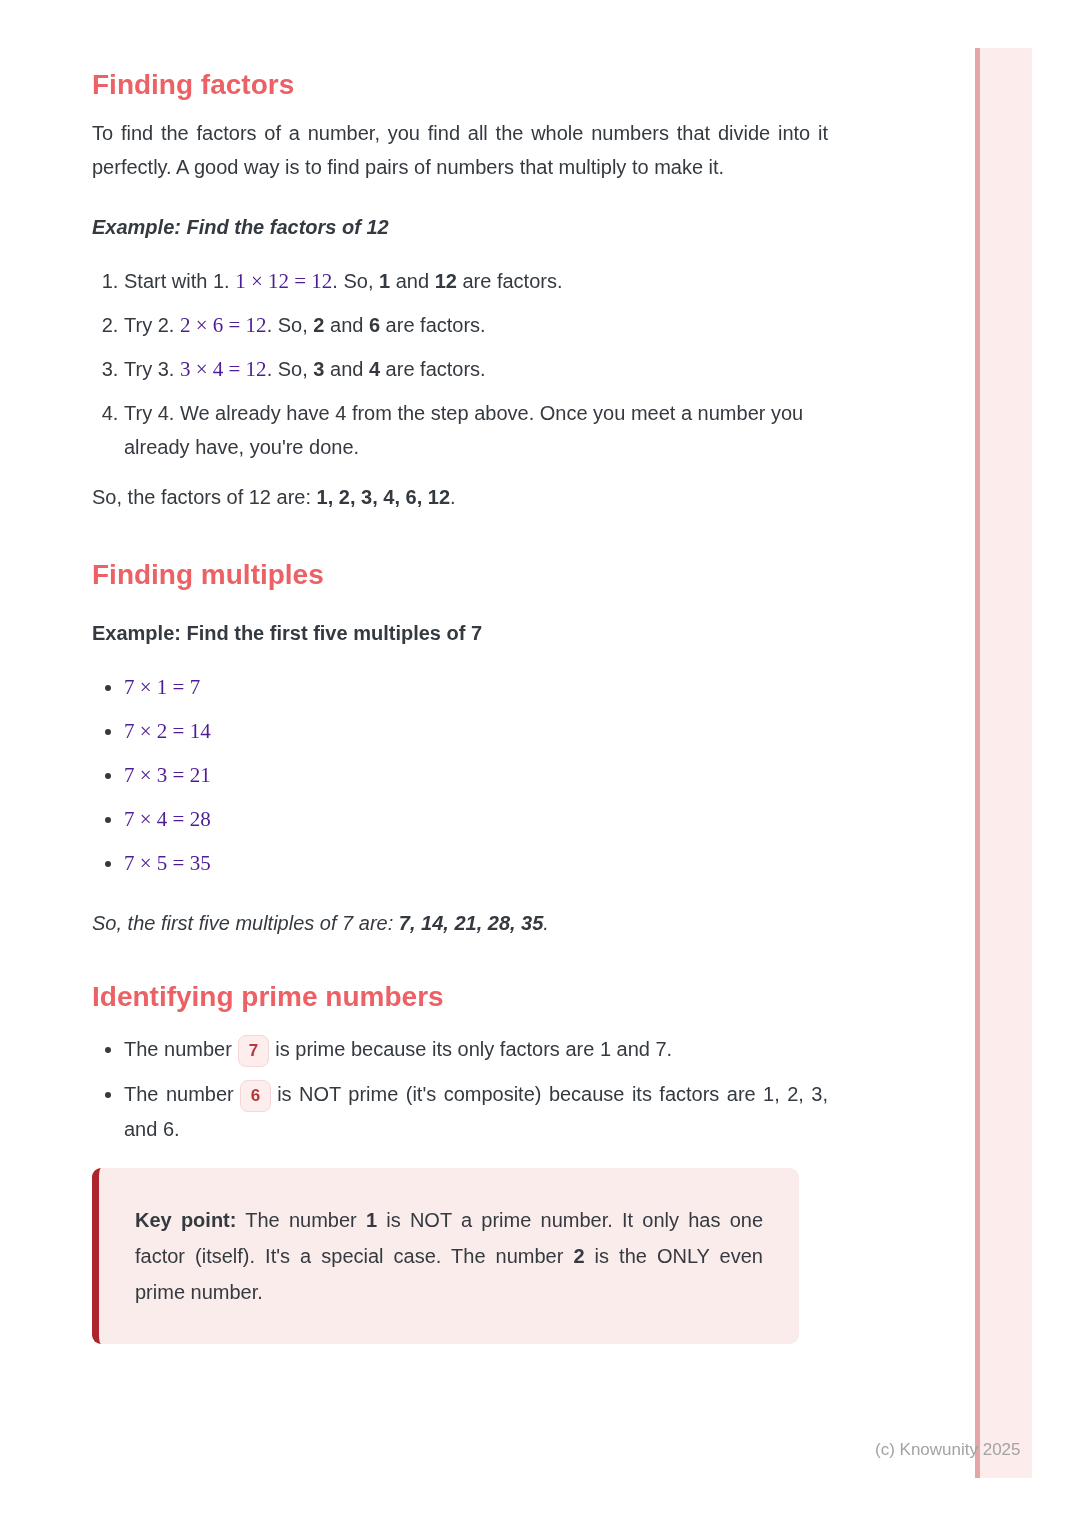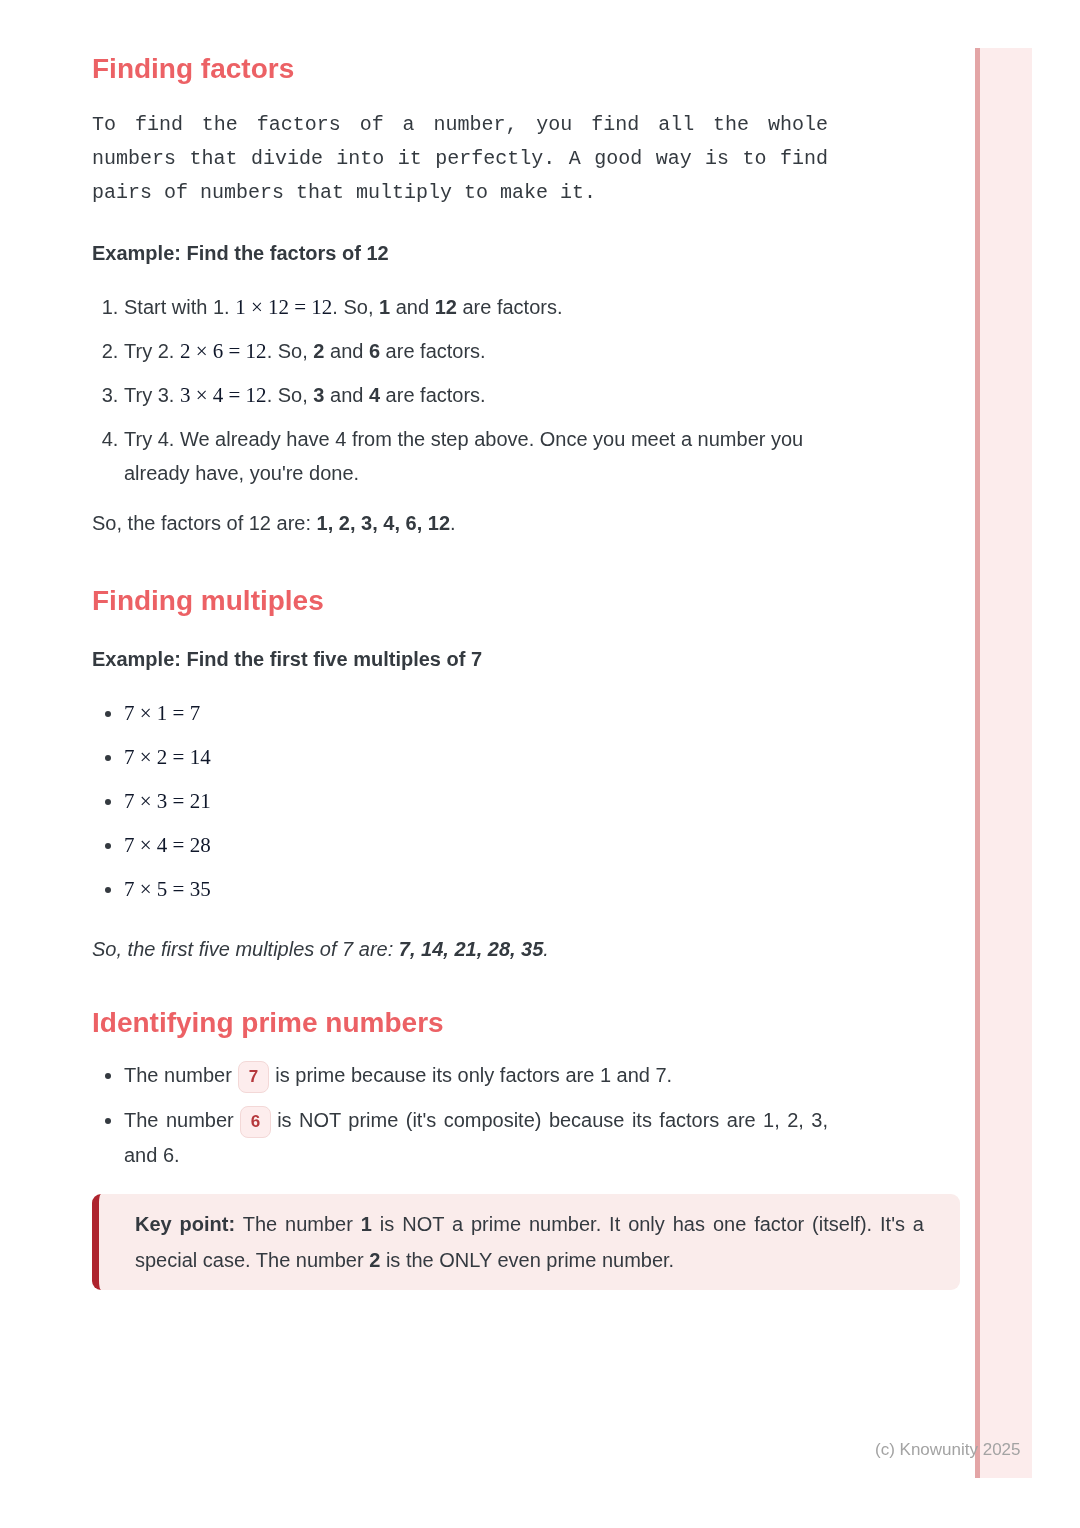--- a/index.html
+++ b/index.html
@@ -41,28 +41,28 @@
     z-index: 2;
   }
 
   h2 {
     color: #ec6165;
     font-size: 28px;
     line-height: 34px;
     font-weight: 700;
     margin: 0;
   }
-  .h-first { margin-top: 52px; }
+  .h-first { margin-top: 68px; }
   .h-mult  { margin-top: 44px; }
   .h-prime { margin-top: 40px; }
 
   p { margin: 0; }
-  .intro   { margin-top: 22px; font-family: Liberation Mono, monospace; }
+  .intro   { margin-top: 14px; }
   .justify { text-align: justify; }
-  .example { margin-top: 26px; font-weight: 700; }
+  .example { margin-top: 26px; font-weight: 700; font-style: italic; }
   .example-mult { margin-top: 24px; font-weight: 700; }
   .summary { margin-top: 16px; }
   .summary-mult { margin-top: 26px; font-style: italic; }
   .p-prime { margin-top: 20px; }
 
   ol.steps {
     margin: 20px 0 0 0;
     padding: 0 0 0 32px;
   }
   ol.steps li { margin-bottom: 10px; line-height: 34px; }
@@ -80,46 +80,46 @@
     margin: 18px 0 0 0;
     padding: 0 0 0 32px;
     list-style: disc;
   }
   ul.prime-bullets li { margin-bottom: 10px; line-height: 34px; text-align: justify; }
   ul.prime-bullets li:last-child { margin-bottom: 0; }
 
   .math {
     font-family: "Liberation Serif", serif;
     font-size: 21px;
-    color: #0f172a;
+    color: #4c1d95;
   }
   .b { font-weight: 700; }
 
   .chip {
     display: inline-block;
     padding: 0 10px;
     margin: 0 6px;
     background: #fdeded;
     border: 1px solid #f3d8d7;
     border-radius: 8px;
     color: #b5383c;
     font-weight: 700;
     font-size: 17px;
     line-height: 30px;
     vertical-align: baseline;
   }
 
   .keypoint {
     margin-top: 22px;
     box-sizing: border-box;
-    width: 868px;
+    width: 707px;
     background: #faeceb;
     border-left: 7px solid #ae242e;
     border-radius: 9px;
-    padding: 12px 36px;
+    padding: 34px 36px;
   }
   .keypoint p { text-align: justify; line-height: 36px; }
 </style>
 </head>
 <body>
 
 <div class="page">
 
   <div class="side-band"></div>
   <div class="watermark">(c) Knowunity 2025</div>

